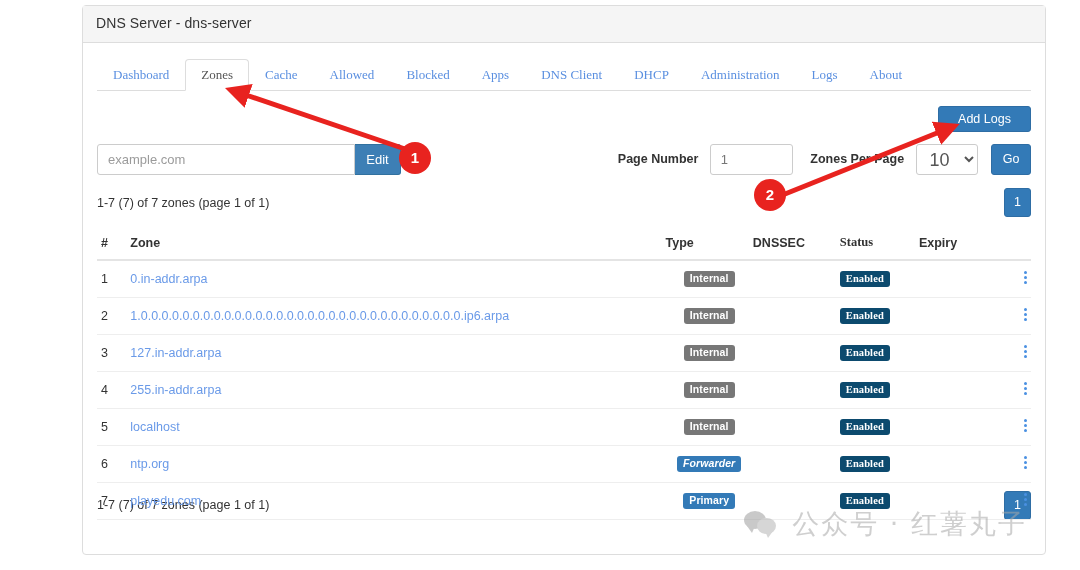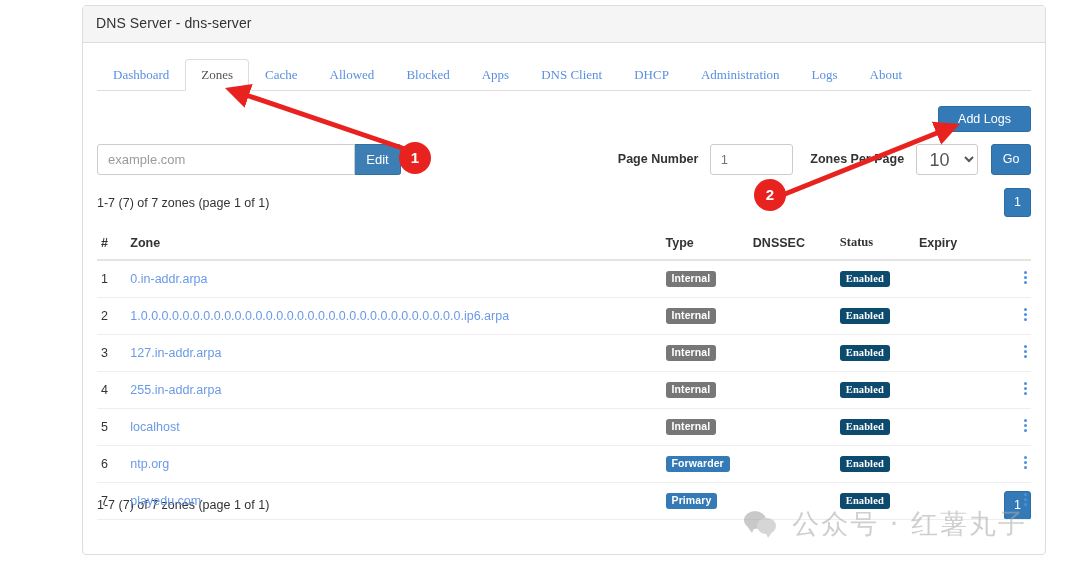--- a/index.html
+++ b/index.html
@@ -269,21 +269,21 @@
   }
   .table td {
     font-size: 12.5px;
     color: #333333;
     padding: 8px 0 8px 0;
     border-bottom: 1px solid #eeeeee;
     height: 16px;
   }
   .col-num   { width: 30px; padding-left: 4px !important; }
   .col-zone  { width: 540px; }
-  .col-type  { width: 88px; }
+  .col-type  { width: 88px; text-align: center; }
   .col-dnssec{ width: 88px; }
   .col-status{ width: 80px; font-family: Liberation Serif, serif; }
   .col-expiry{ width: 90px; }
   .col-menu  { width: 24px; text-align: right; }
 
   .zone-link {
     color: #6a9ae8;
     text-decoration: none;
     font-size: 12.5px;
     cursor: pointer;
@@ -293,21 +293,21 @@
     display: inline-block;
     padding: 2px 6px 3px 6px;
     border-radius: 3px;
     font-size: 10.5px;
     font-weight: bold;
     color: #ffffff;
     line-height: 11px;
     letter-spacing: .1px;
   }
   .badge-internal  { background: #777777; }
-  .badge-forwarder { background: #337ab7; }
+  .badge-forwarder { background: #337ab7; font-style: italic; }
   .badge-primary   { background: #337ab7; }
   .badge-enabled   { background: #0c4a6e; }
 
   .dots-menu {
     display: inline-block;
     color: #4a90e2;
     font-size: 15px;
     line-height: 10px;
     letter-spacing: 0;
     cursor: pointer;

